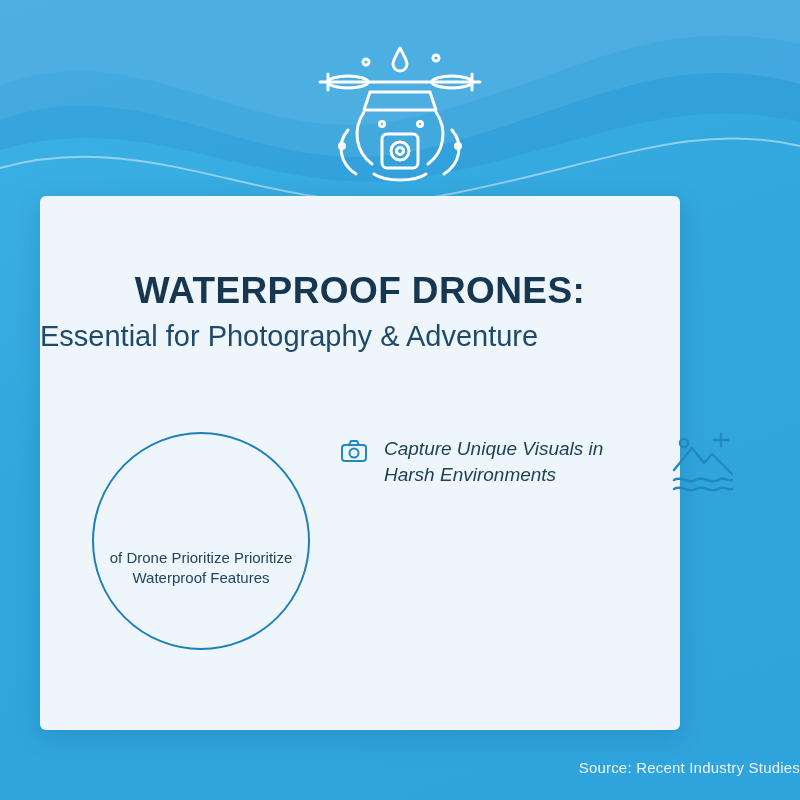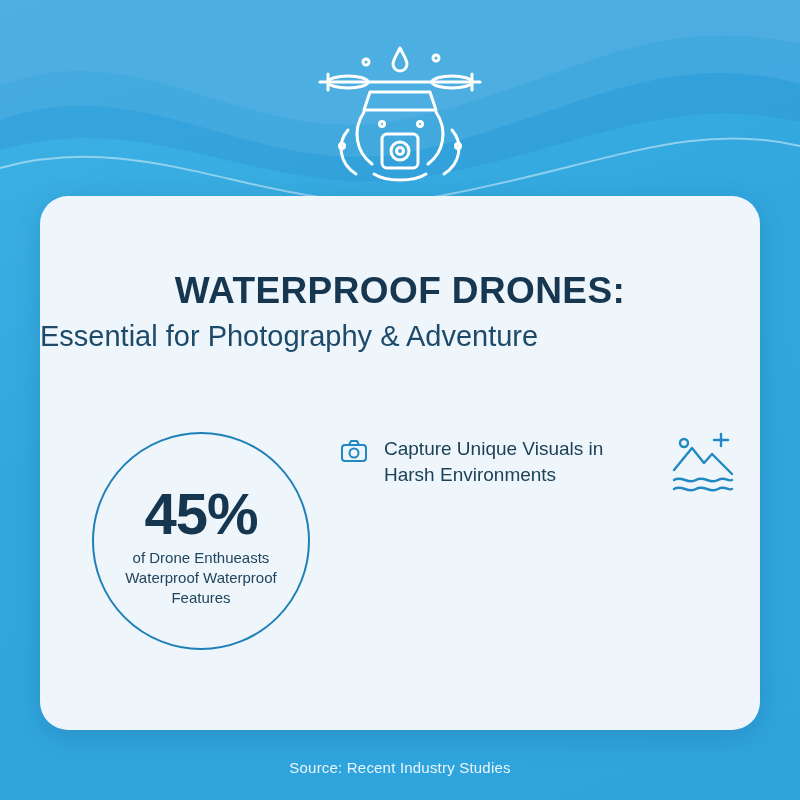--- a/index.html
+++ b/index.html
@@ -26,24 +26,24 @@
     left: 0;
     top: 0;
     width: 800px;
     height: 260px;
     pointer-events: none;
   }
   .card {
     position: absolute;
     left: 40px;
     top: 196px;
-    width: 720px;
+    width: 640px;
     height: 534px;
     background: #eef6fb;
-    border-radius: 28px;
+    border-radius: 6px;
     box-shadow: 0 6px 26px rgba(10, 60, 100, 0.18);
   }
   .drone-badge {
     position: absolute;
     left: 286px;
     top: 34px;
     width: 228px;
     height: 150px;
   }
   .headline {
@@ -107,20 +107,21 @@
   .facts {
     position: absolute;
     left: 300px;
     top: 240px;
     width: 396px;
   }
   .fact {
     position: relative;
     min-height: 90px;
     margin-bottom: 28px;
+    font-style: italic;
   }
   .fact-icon {
     position: absolute;
     left: 0;
     top: 2px;
     width: 28px;
     height: 28px;
   }
   .fact-text {
     position: absolute;
@@ -136,21 +137,21 @@
     right: 0;
     top: -6px;
     width: 66px;
     height: 66px;
   }
   .source {
     position: absolute;
     left: 0;
     right: 0;
     bottom: 24px;
-    text-align: center;
+    text-align: right;
     font-size: 15px;
     color: #e9f6fd;
     letter-spacing: 0.2px;
   }
 </style>
 </head>
 <body>
 
 <div class="poster">
 
@@ -192,22 +193,21 @@
     </g>
   </svg>
 
   <div class="card">
 
     <div class="headline">WATERPROOF DRONES:</div>
     <div class="subhead">Essential for Photography &amp; Adventure</div>
 
     <div class="stat-wrap">
       <div class="stat-circle"></div>
-      <div class="stat-number">45%</div>
-      <div class="stat-caption">of Drone Enthueasts Waterproof Waterproof Features</div>
+      <div class="stat-caption">of Drone Prioritize Prioritize Waterproof Features</div>
     </div>
 
     <div class="facts">
 
       <div class="fact">
         <svg class="fact-icon" viewBox="0 0 28 28">
           <g fill="none" stroke="#2288c2" stroke-width="2" stroke-linejoin="round">
             <rect x="2" y="7" width="24" height="16" rx="3"></rect>
             <path d="M9,7 L11,3 L17,3 L19,7"></path>
             <circle cx="14" cy="15" r="4.5"></circle>

